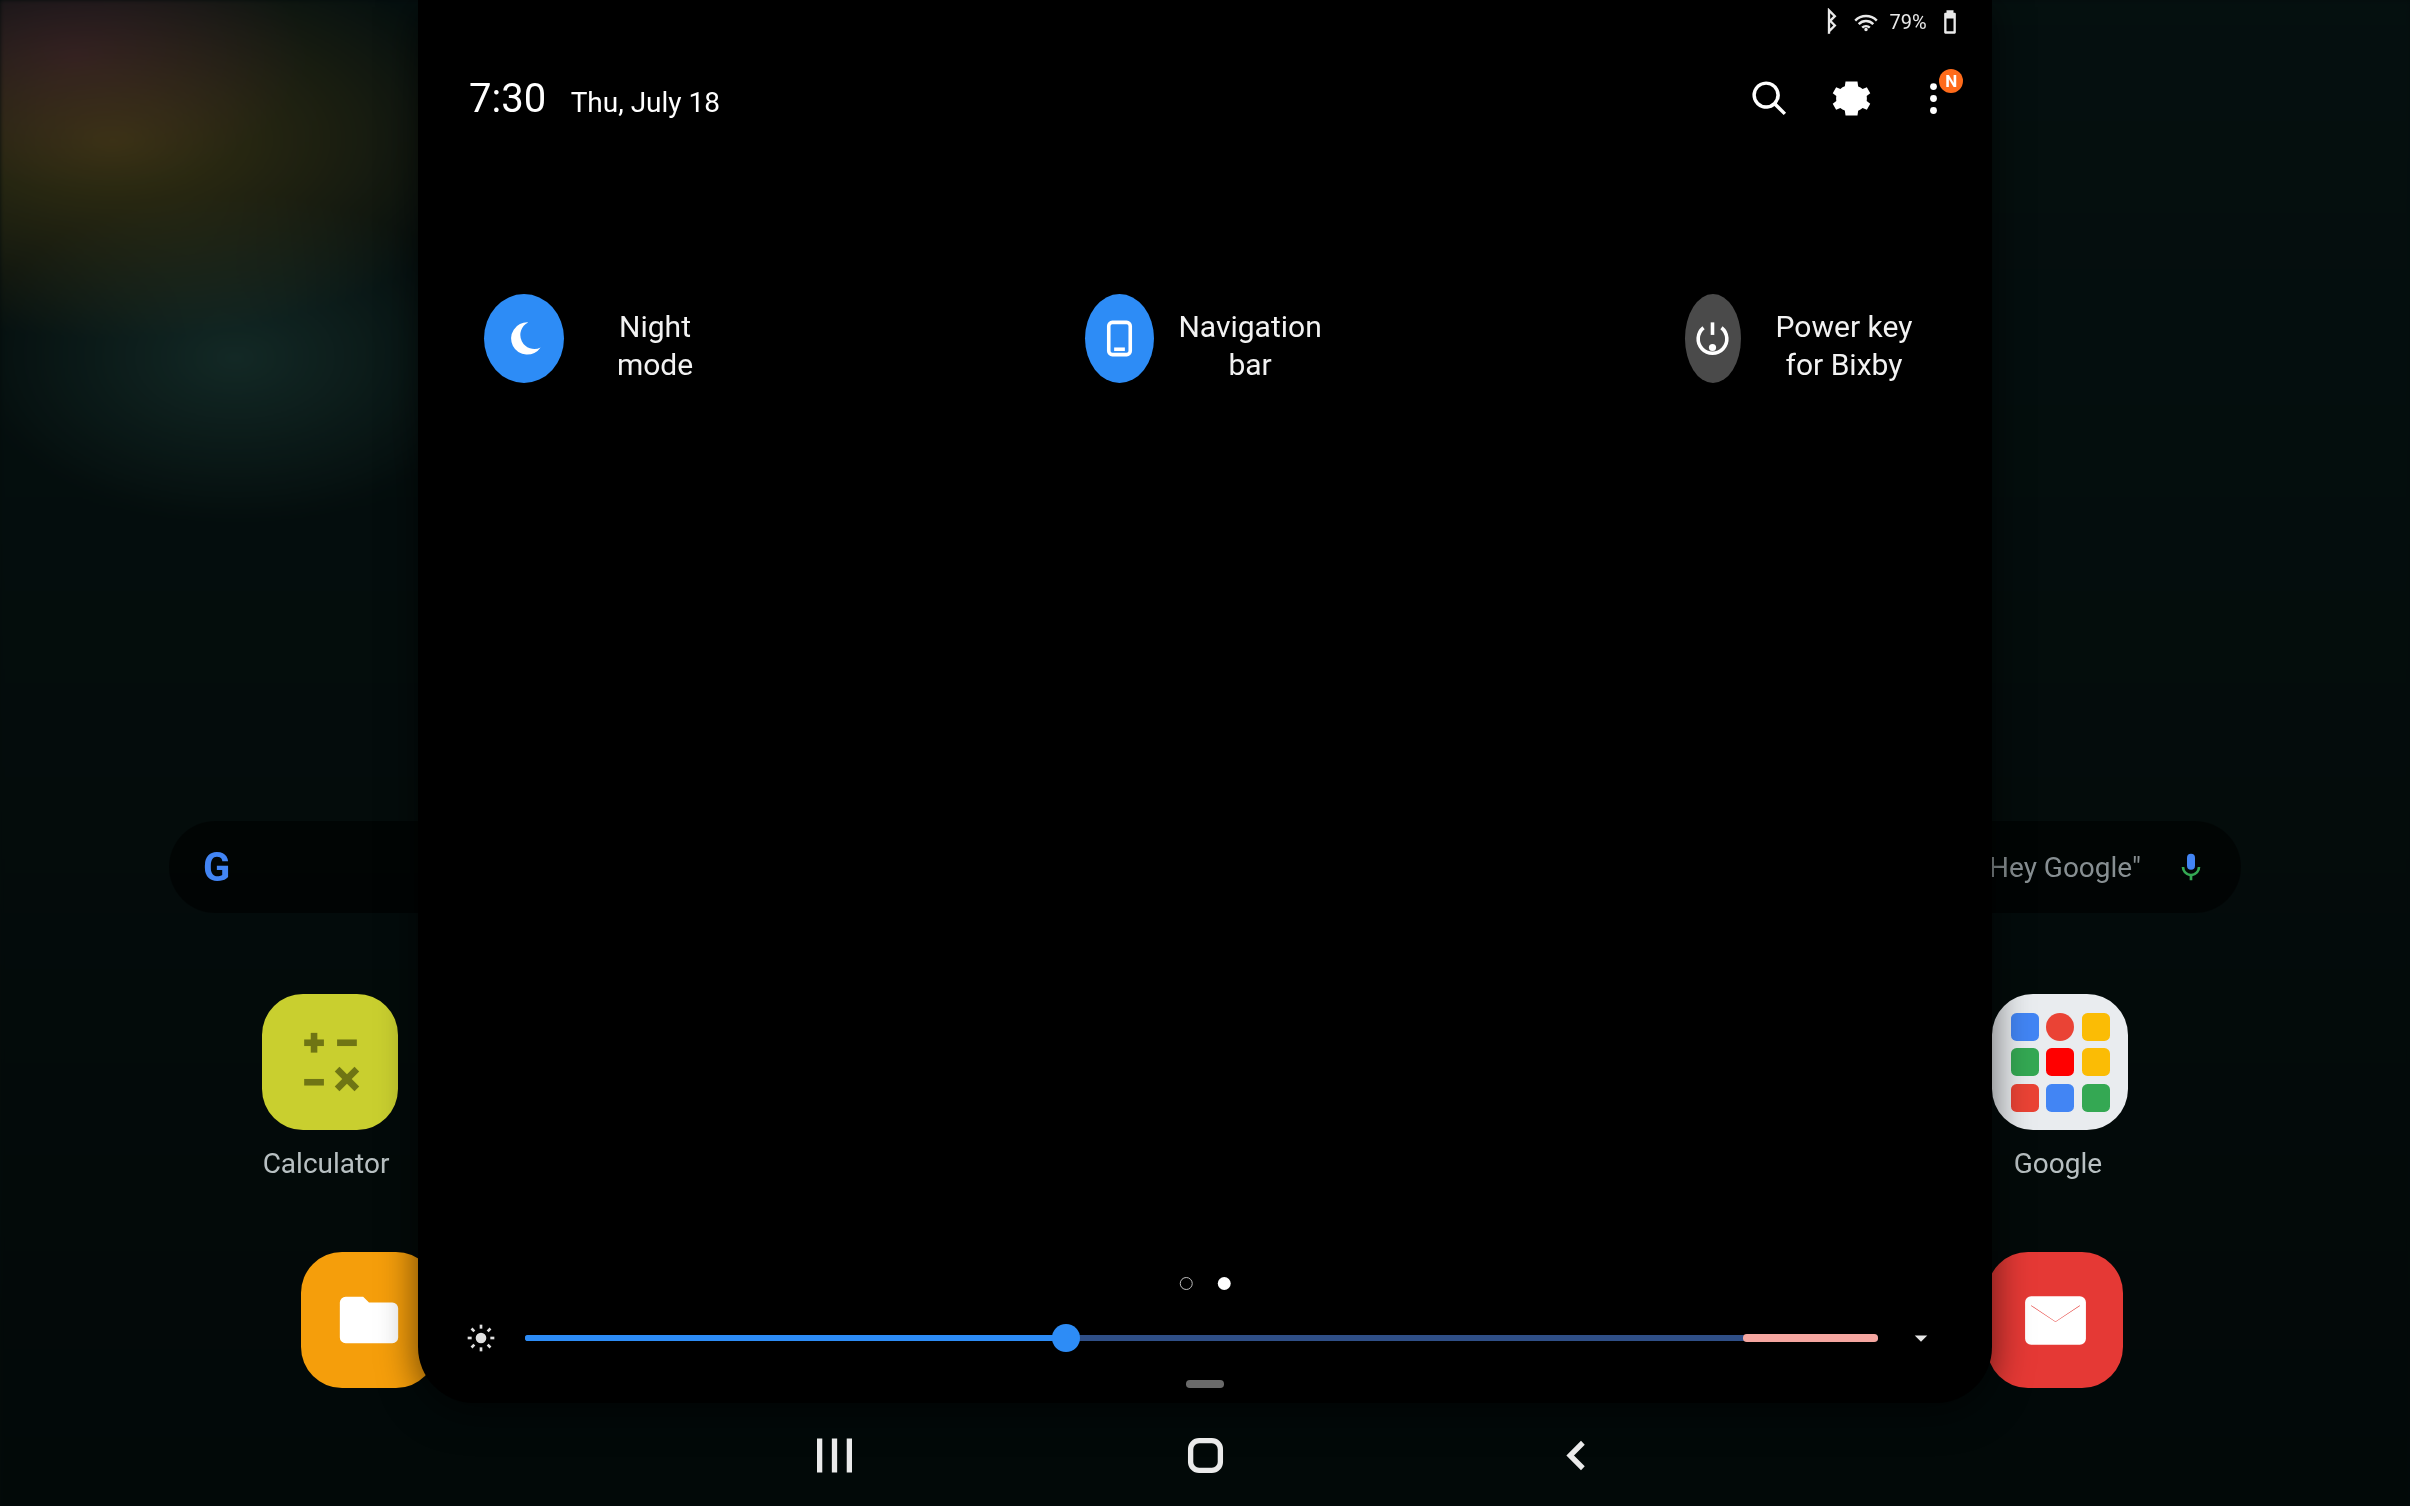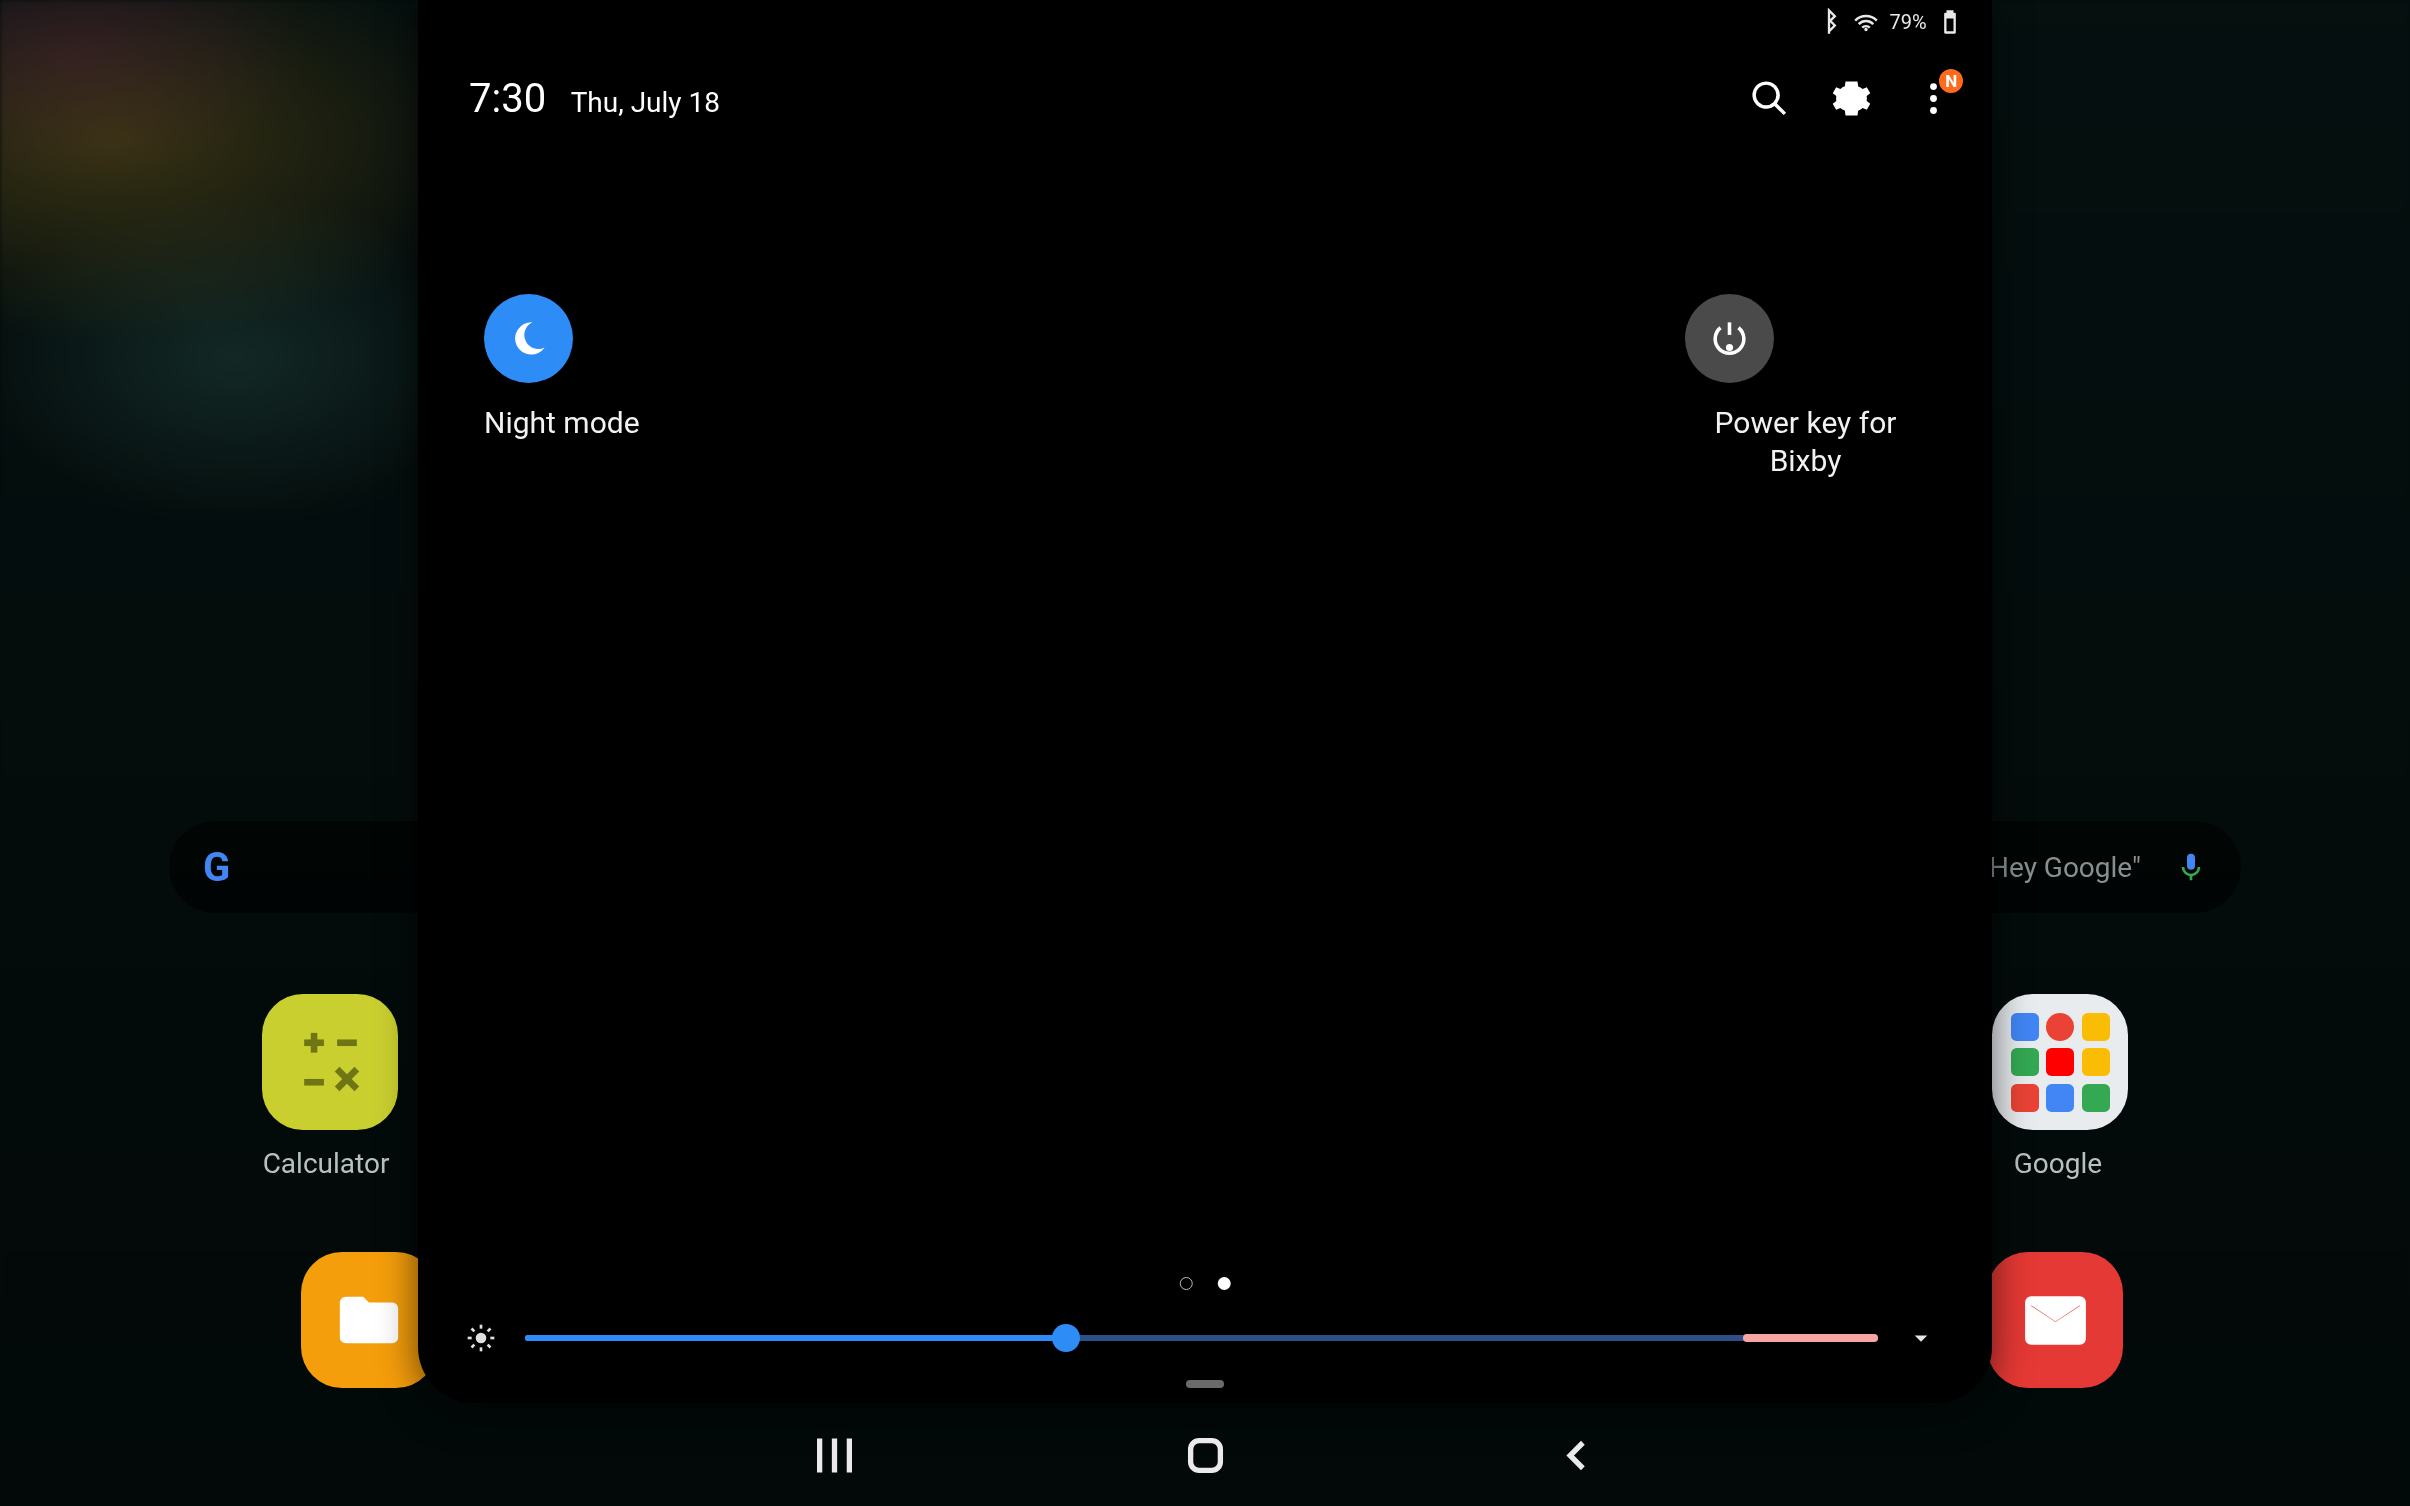--- a/index.html
+++ b/index.html
@@ -78,21 +78,21 @@
   .more-wrap { position:relative; width:41px; height:41px; }
   .badge {
     position:absolute; right:-9.4px; top:-9.4px; width:24.5px; height:24.5px;
     background:#ff6b1a; border-radius:50%; font-size:17px; font-weight:700;
     display:flex; align-items:center; justify-content:center; color:#fff;
   }
   .tiles {
     position:absolute; left:66px; right:66px; top:294px;
     display:flex; justify-content:space-between;
   }
-  .tile { width:241px; display:flex; flex-direction:column; align-items:flex-start; gap:21px; cursor:pointer; }
+  .tile { width:241px; display:flex; flex-direction:row; align-items:flex-end; gap:21px; cursor:pointer; }
   .tile-circle {
     width:89px; height:89px; border-radius:50%;
     display:flex; align-items:center; justify-content:center;
   }
   .tile-on { background:#2d8cf6; }
   .tile-off { background:#4a4a4a; }
   .tile-label { color:#f2f2f2; font-size:30px; text-align:center; line-height:1.25; }
   .tile-circle svg { width:43px; height:43px; fill:#fff; }
   .page-dots {
     position:absolute; left:50%; top:1277px; transform:translateX(-50%);
@@ -216,20 +216,29 @@
   </div>
 
   <div class="tiles" id="tiles">
       <div class="tile">
         <div class="tile-circle tile-on">
           <svg viewBox="0 0 24 24">
             <path d="M14 3a9 9 0 1 0 7 14 7 7 0 0 1-7-14z"></path>
           </svg>
         </div>
         <div class="tile-label">Night mode</div>
+      </div>
+      <div class="tile">
+        <div class="tile-circle tile-on">
+          <svg viewBox="0 0 24 24">
+            <rect x="6" y="3" width="12" height="18" rx="2" fill="none" stroke="#fff" stroke-width="2"></rect>
+            <line x1="9" y1="18" x2="15" y2="18" stroke="#fff" stroke-width="2"></line>
+          </svg>
+        </div>
+        <div class="tile-label">Navigation bar</div>
       </div>
       <div class="tile">
         <div class="tile-circle tile-off">
           <svg viewBox="0 0 24 24">
             <path fill="none" stroke="#fff" stroke-width="2" d="M12 3v7"></path>
             <path fill="none" stroke="#fff" stroke-width="2" d="M7 6a8 8 0 1 0 10 0"></path>
             <circle cx="12" cy="17" r="2" fill="#fff"></circle>
           </svg>
         </div>
         <div class="tile-label">Power key for Bixby</div>

